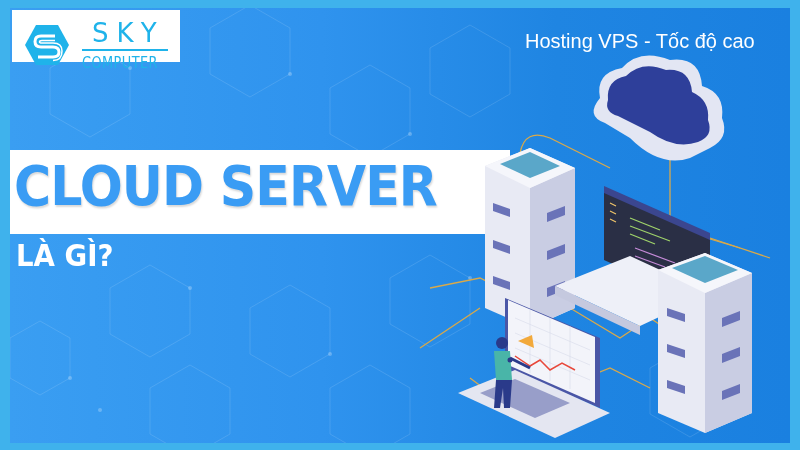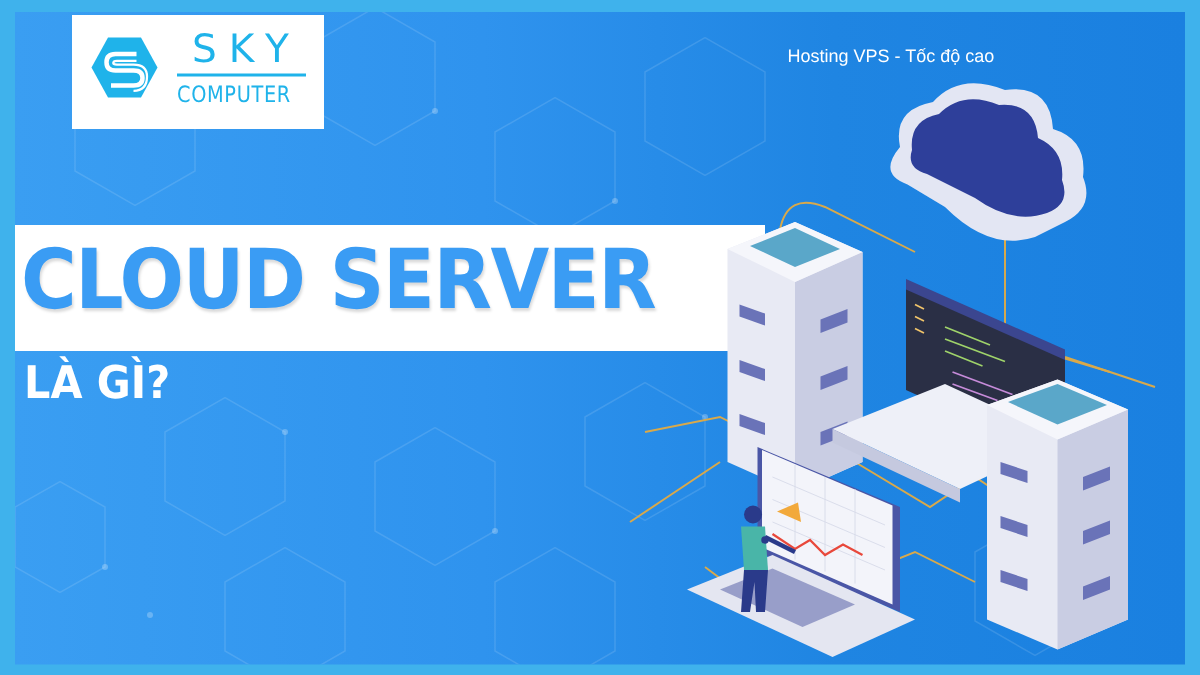--- a/index.html
+++ b/index.html
@@ -4,36 +4,36 @@
 <style>
   * { margin:0; padding:0; box-sizing:border-box; }
   html, body { width:800px; height:450px; overflow:hidden; background:#3fb2ec; }
   .frame { position:absolute; left:0; top:0; width:800px; height:450px; background:#3fb2ec; }
   .canvas {
     position:absolute; left:10px; top:8px; width:780px; height:435px; overflow:hidden;
     background: linear-gradient(90deg, #3a9ef2 0%, #2f93ee 40%, #1f85e2 70%, #1a80e0 100%);
   }
   .hex-bg { position:absolute; left:0; top:0; width:780px; height:435px; }
   .logo-box {
-    position:absolute; left:2px; top:2px; width:168px; height:76px; background:#ffffff;
-    display:flex; align-items:center;margin-left:36px;
+    position:absolute; left:2px; top:2px; width:168px; height:52px; background:#ffffff;
+    display:flex; align-items:center;
   }
   .logo-icon { position:absolute; left:12px; top:12px; width:46px; height:46px; }
   .logo-sky {
     position:absolute; left:80px; top:8px; font-family:"DejaVu Sans", sans-serif; font-size:26px;
     color:#1fb3ea; letter-spacing:8px; font-weight:normal;
   }
   .logo-line { position:absolute; left:70px; top:39px; width:86px; height:2px; background:#1fb3ea; }
   .logo-computer {
     position:absolute; left:70px; top:44px; font-family:"DejaVu Sans", sans-serif; font-size:15px;
     color:#1fb3ea; letter-spacing:0.5px; transform:scaleX(0.86); transform-origin:left;
   }
   .tagline {
     position:absolute; left:515px; top:22px; font-family:"Liberation Sans", sans-serif;
-    font-size:12px; color:#ffffff;
+    font-size:20px; color:#ffffff;
   }
   .banner {
     position:absolute; left:0; top:142px; width:500px; height:84px; background:#ffffff;
   }
   .title-main {
     position:absolute; left:4px; top:146px; font-family:"DejaVu Sans", sans-serif; font-weight:bold;
     font-size:55px; color:#3a9cf4; letter-spacing:-1px; transform:scaleX(0.92); transform-origin:left;
     text-shadow: 1px 2px 2px rgba(0,0,0,0.15); white-space:nowrap;
   }
   .title-sub {

